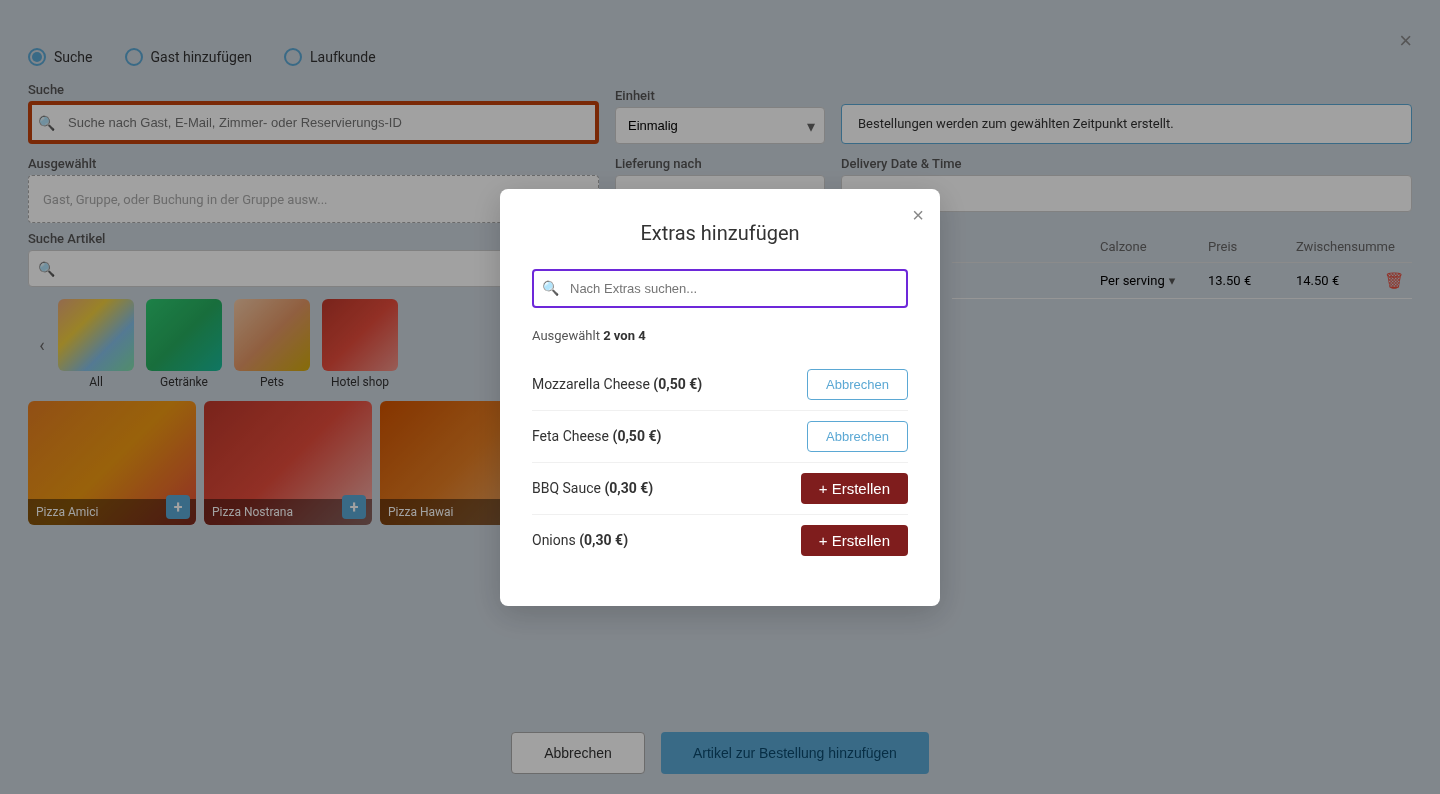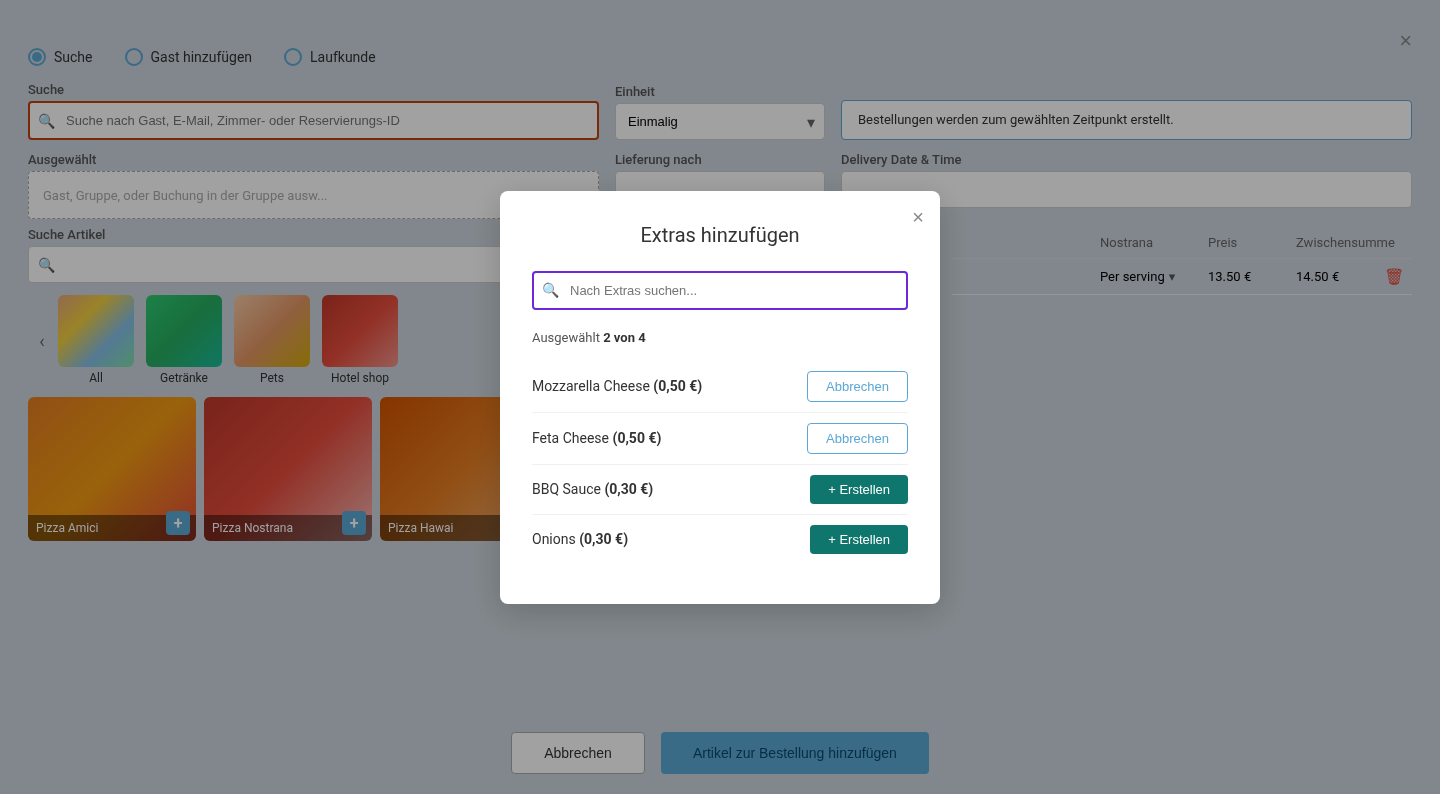--- a/index.html
+++ b/index.html
@@ -85,21 +85,21 @@
       color: #555;
       font-weight: 500;
     }
     .search-input-wrap {
       position: relative;
       flex: 1;
     }
     .search-input-wrap input {
       width: 680px;
       padding: 10px 12px 10px 36px;
-      border: 2px solid #c2410c;
+      border: 4px solid #c2410c;
       border-radius: 4px;
       font-size: 13px;
       color: #aaa;
       background: white;
       outline: none;
     }
     .search-icon-wrap {
       position: absolute;
       left: 10px;
       top: 50%;
@@ -226,21 +226,21 @@
     .cat-img-speisen { background: linear-gradient(135deg, #8e44ad, #9b59b6, #a569bd); }
 
     
     .pizza-cards {
       display: flex;
       gap: 8px;
       flex-wrap: wrap;
     }
     .pizza-card {
       width: 168px;
-      height: 144px;
+      height: 124px;
       border-radius: 6px;
       overflow: hidden;
       position: relative;
       cursor: pointer;
     }
     .pizza-card-img {
       width: 100%;
       height: 100%;
       object-fit: cover;
     }
@@ -415,23 +415,23 @@
       border-radius: 4px;
       background: white;
       color: #5ba8d4;
       font-size: 13px;
       cursor: pointer;
     }
     .btn-erstellen {
       padding: 7px 18px;
       border: none;
       border-radius: 4px;
-      background: #0f766e;
+      background: #7f1d1d;
       color: white;
-      font-size: 13px;
+      font-size: 15px;
       cursor: pointer;
     }
     .delivery-date-input {
       width: 100%;
       padding: 10px 12px;
       border: 1px solid #ccc;
       border-radius: 4px;
       font-size: 13px;
       background: white;
       outline: none;
@@ -565,21 +565,21 @@
             <span>Pizza Calzone Prosciutto</span>
           </div>
           <div class="pizza-add-btn">+</div>
         </div>
       </div>
     </div>
 
     <div style="width:460px;">
       <div class="order-table-header">
         <div class="order-col-artikel"></div>
-        <div class="order-col-portion">Nostrana</div>
+        <div class="order-col-portion">Calzone</div>
         <div class="order-col-preis">Preis</div>
         <div class="order-col-zwi">Zwischensumme</div>
         <div class="order-col-del"></div>
       </div>
       <div class="order-row">
         <div class="order-col-artikel"></div>
         <div class="order-col-portion">
           <div style="display:flex; align-items:center; gap:4px;">
             <span>Per serving</span>
             <span style="cursor:pointer; color:#555;">▾</span>

